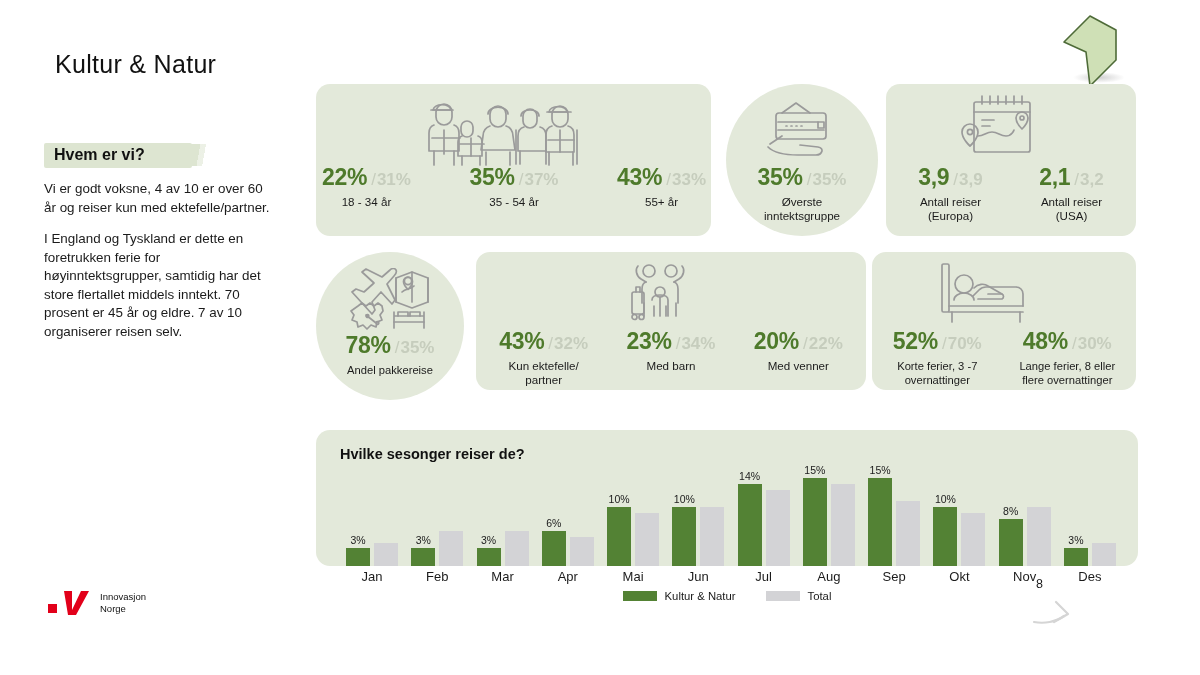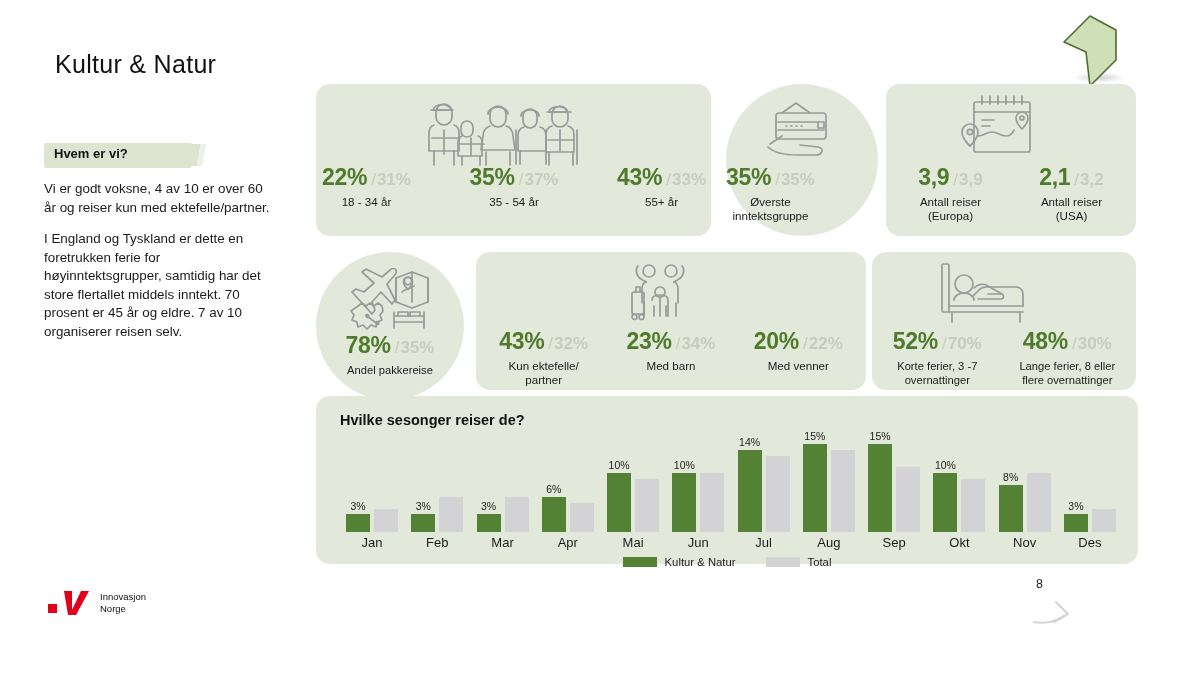--- a/index.html
+++ b/index.html
@@ -21,21 +21,21 @@
   }
 
   
   .page-title {
     position: absolute; left: 55px; top: 50px;
     font-size: 25px; font-weight: 400; letter-spacing: .3px; color: #111;
   }
   .who-wrap { position: absolute; left: 44px; top: 141px; width: 230px; }
   .who-head {
     position: relative; display: inline-block;
-    font-size: 13px; font-weight: 700; color: #111;
+    font-size: 16px; font-weight: 700; color: #111;
     padding: 5px 12px 5px 10px;
   }
   .who-head .brush {
     position: absolute; left: 0; top: 2px; width: 148px; height: 25px;
     background: #dde5d1; border-radius: 2px; z-index: 0;
   }
   .who-head .brush::after {
     content: ""; position: absolute; left: 146px; top: 1px;
     width: 22px; height: 22px;
     background: linear-gradient(100deg, #dde5d1 0 40%, rgba(221,229,209,.55) 40% 62%, rgba(221,229,209,0) 62%);
@@ -67,21 +67,21 @@
   .stat .lbl {
     font-size: 11.6px; color: #1b1b1b; margin-top: 6px; line-height: 1.25;
   }
   .stat .lbl.small { font-size: 11.2px; }
 
   .icon-box { position: absolute; }
   .icon-box svg { display: block; }
 
   
   .chart-panel {
-    position: absolute; left: 316px; top: 396px; width: 822px; height: 168px;
+    position: absolute; left: 316px; top: 430px; width: 822px; height: 136px;
     background: #e3e9da; border-radius: 14px;
   }
   .chart-title {
     position: absolute; left: 24px; top: 16px;
     font-size: 14.5px; font-weight: 700; color: #111;
   }
   .plot {
     position: absolute; left: 26px; top: 42px; right: 18px; height: 112px;
     display: flex; align-items: flex-end; justify-content: space-between;
   }
@@ -222,21 +222,21 @@
       <path d="M16 13l14-10 14 10"></path>
       <rect x="10" y="13" width="50" height="26" rx="3"></rect>
       <path d="M12 22h40"></path>
         <path d="M12 30h46"></path>
       <path d="M20 26h1M25 26h1M30 26h1M35 26h1"></path>
       <path d="M52 22h6v6h-6z"></path>
       <path d="M4 44l12-8"></path>
       <path d="M2 47c6 6 18 8 30 8h18c6 0 9-7 2-8l-18-2"></path>
     </svg>
   </div>
-  <div class="stat-row" style="left:726px;top:166px;width:152px;">
+  <div class="stat-row" style="left:726px;top:166px;width:152px;justify-content:center">
     <div class="stat">
       <div class="nums">
         <span class="main">35%</span><span class="sep">/</span><span class="alt">35%</span>
       </div>
       <div class="lbl">
         <div>Øverste</div>
         <div>inntektsgruppe</div>
       </div>
     </div>
   </div>

